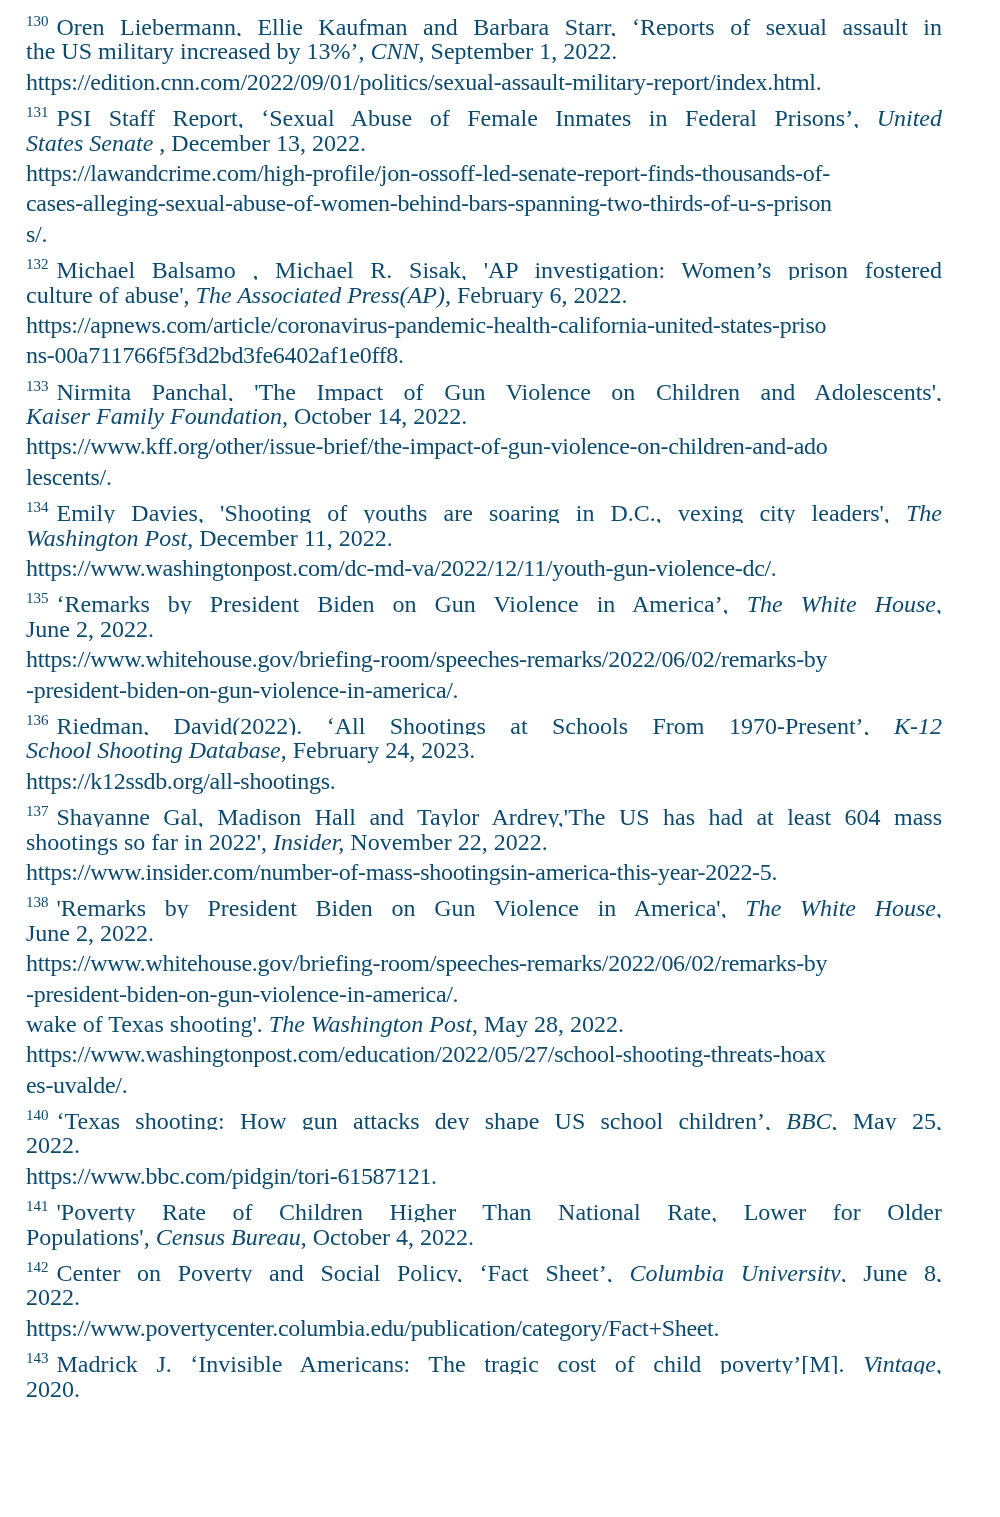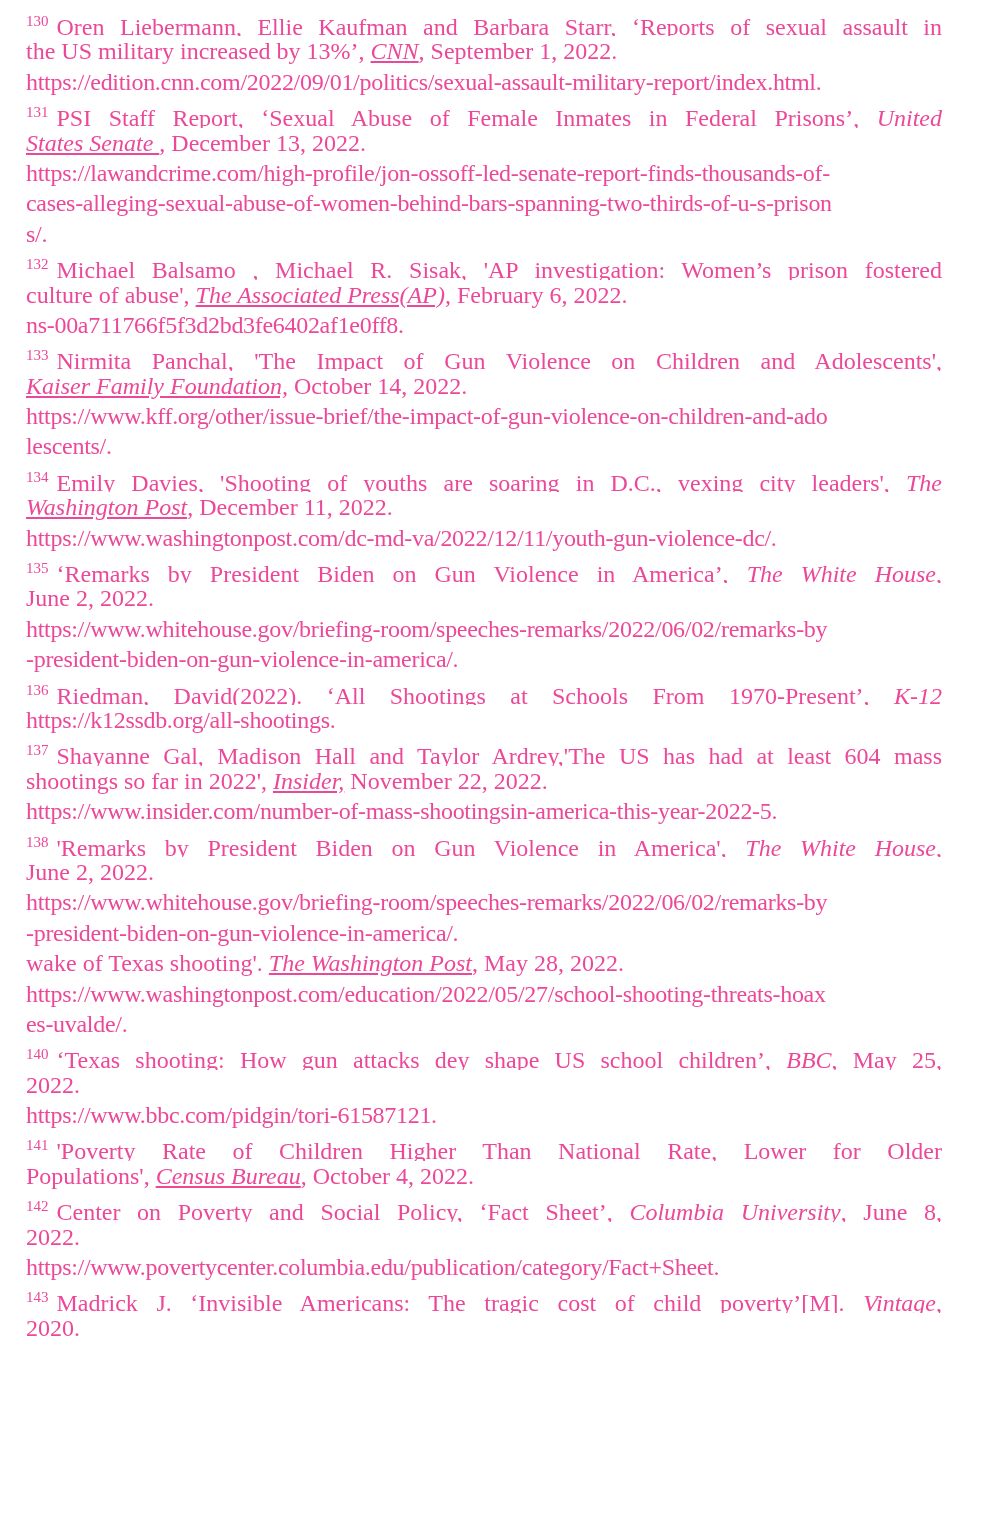--- a/index.html
+++ b/index.html
@@ -1,29 +1,29 @@
 <!DOCTYPE html>
 <html><head>
 <meta charset="utf-8">
 <style>
   html, body { margin: 0; padding: 0; background: #ffffff; }
   body { width: 1000px; height: 1517px; overflow: hidden; position: relative; }
   .page {
     position: absolute; left: 26px; top: 6px; width: 916px;
     font-family: "Liberation Serif", "DejaVu Serif", serif;
-    font-size: 24px; color: #ec4899;
+    font-size: 24px; color: #0c4a6e;
   }
   .fn { margin: 0; }
   .line {
     display: block; height: 30.4px; line-height: 30.4px;
     white-space: nowrap; overflow: visible;
   }
   .line.justify { text-align: justify; text-align-last: justify; white-space: normal; height: 30.4px; overflow: hidden; }
   .num { font-size: 15px; vertical-align: 9px; margin-right: 8px; }
-  .it { font-style: italic; text-decoration: underline; }
+  .it { font-style: italic; }
   .url { letter-spacing: -0.3px; }
 </style>
 </head>
 <body>
 
 <div class="page" id="page">
     <div class="fn">
       <span class="line justify"><span class="num">130</span><span>Oren Liebermann, Ellie Kaufman and Barbara Starr, ‘Reports of sexual assault in</span></span>
       <span class="line"><span>the US military increased by 13%’, </span><span class="it">CNN</span><span>, September 1, 2022.</span></span>
       <span class="line url"><span>https://edition.cnn.com/2022/09/01/politics/sexual-assault-military-report/index.html.</span></span>
@@ -31,20 +31,21 @@
     <div class="fn">
       <span class="line justify"><span class="num">131</span><span>PSI Staff Report, ‘Sexual Abuse of Female Inmates in Federal Prisons’, </span><span class="it">United</span></span>
       <span class="line"><span class="it">States Senate </span><span>, December 13, 2022.</span></span>
       <span class="line url"><span>https://lawandcrime.com/high-profile/jon-ossoff-led-senate-report-finds-thousands-of-</span></span>
       <span class="line url"><span>cases-alleging-sexual-abuse-of-women-behind-bars-spanning-two-thirds-of-u-s-prison</span></span>
       <span class="line url"><span>s/.</span></span>
     </div>
     <div class="fn">
       <span class="line justify"><span class="num">132</span><span>Michael Balsamo , Michael R. Sisak, 'AP investigation: Women’s prison fostered</span></span>
       <span class="line"><span>culture of abuse', </span><span class="it">The Associated Press(AP),</span><span> February 6, 2022.</span></span>
+      <span class="line url"><span>https://apnews.com/article/coronavirus-pandemic-health-california-united-states-priso</span></span>
       <span class="line url"><span>ns-00a711766f5f3d2bd3fe6402af1e0ff8.</span></span>
     </div>
     <div class="fn">
       <span class="line justify"><span class="num">133</span><span>Nirmita Panchal, 'The Impact of Gun Violence on Children and Adolescents',</span></span>
       <span class="line"><span class="it">Kaiser Family Foundation,</span><span> October 14, 2022.</span></span>
       <span class="line url"><span>https://www.kff.org/other/issue-brief/the-impact-of-gun-violence-on-children-and-ado</span></span>
       <span class="line url"><span>lescents/.</span></span>
     </div>
     <div class="fn">
       <span class="line justify"><span class="num">134</span><span>Emily Davies, 'Shooting of youths are soaring in D.C., vexing city leaders', </span><span class="it">The</span></span>
@@ -52,20 +53,21 @@
       <span class="line url"><span>https://www.washingtonpost.com/dc-md-va/2022/12/11/youth-gun-violence-dc/.</span></span>
     </div>
     <div class="fn">
       <span class="line justify"><span class="num">135</span><span>‘Remarks by President Biden on Gun Violence in America’, </span><span class="it">The White House</span><span>,</span></span>
       <span class="line"><span>June 2, 2022.</span></span>
       <span class="line url"><span>https://www.whitehouse.gov/briefing-room/speeches-remarks/2022/06/02/remarks-by</span></span>
       <span class="line url"><span>-president-biden-on-gun-violence-in-america/.</span></span>
     </div>
     <div class="fn">
       <span class="line justify"><span class="num">136</span><span>Riedman, David(2022). ‘All Shootings at Schools From 1970-Present’, </span><span class="it">K-12</span></span>
+      <span class="line"><span class="it">School Shooting Database</span><span>, February 24, 2023.</span></span>
       <span class="line url"><span>https://k12ssdb.org/all-shootings.</span></span>
     </div>
     <div class="fn">
       <span class="line justify"><span class="num">137</span><span>Shayanne Gal, Madison Hall and Taylor Ardrey,'The US has had at least 604 mass</span></span>
       <span class="line"><span>shootings so far in 2022', </span><span class="it">Insider,</span><span> November 22, 2022.</span></span>
       <span class="line url"><span>https://www.insider.com/number-of-mass-shootingsin-america-this-year-2022-5.</span></span>
     </div>
     <div class="fn">
       <span class="line justify"><span class="num">138</span><span>'Remarks by President Biden on Gun Violence in America', </span><span class="it">The White House</span><span>,</span></span>
       <span class="line"><span>June 2, 2022.</span></span>

